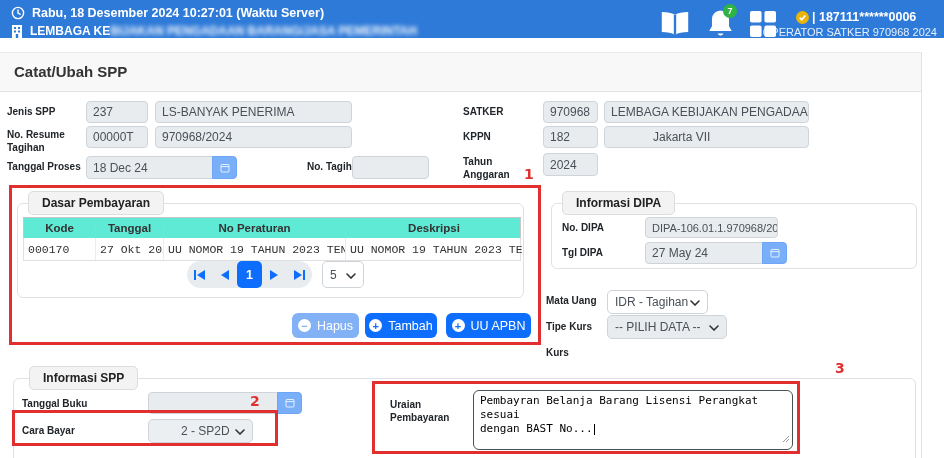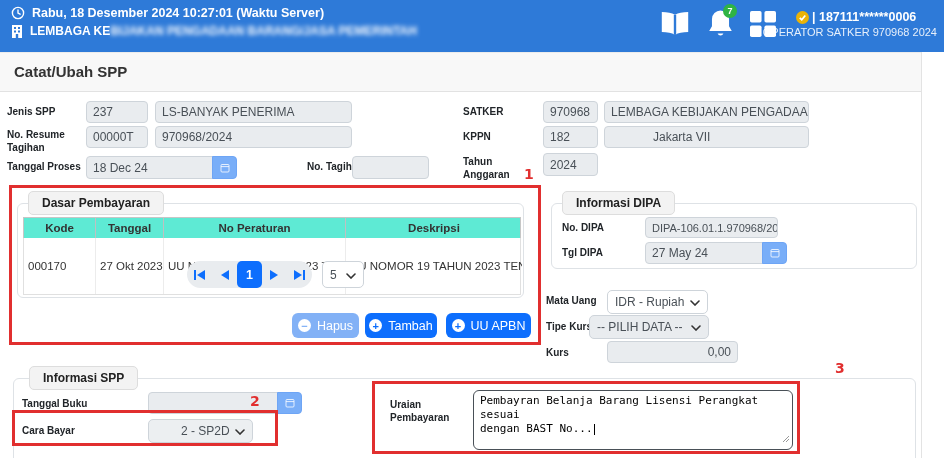--- a/index.html
+++ b/index.html
@@ -1,19 +1,19 @@
 <!DOCTYPE html>
 <html><head>
 <meta charset="utf-8">
 <style>
   html,body{margin:0;padding:0;background:#fff;}
   .screen{position:relative;width:944px;height:458px;overflow:hidden;background:#fff;
           font-family:"Liberation Sans",sans-serif;-webkit-font-smoothing:antialiased;}
   
-  .topbar{position:absolute;left:0;top:0;width:944px;height:52px;background:#2e7ad8;color:#fff;}
+  .topbar{position:absolute;left:0;top:0;width:944px;height:38px;background:#2e7ad8;color:#fff;}
   .tb-line{position:absolute;display:flex;align-items:center;gap:7px;font-weight:bold;white-space:nowrap;}
   .blur{filter:blur(2.2px);opacity:.95;}
   .tb-ico{display:inline-flex;align-items:center;justify-content:center;cursor:pointer;}
   .badge{position:absolute;width:14px;height:14px;border-radius:50%;background:#2fb344;color:#fff;
          font-size:9px;font-weight:bold;display:flex;align-items:center;justify-content:center;}
   
   .card{position:absolute;left:0;top:52px;width:921px;height:406px;background:#fff;border-right:1px solid #e3e3e3;}
   .card-header{position:absolute;left:0;top:52px;width:921px;height:38px;background:#f8f8f8;
                border-top:1px solid #ececec;border-bottom:1px solid #e2e2e2;}
   .page-title{position:absolute;left:14px;top:63px;font-size:15px;font-weight:bold;color:#333;}
@@ -32,22 +32,22 @@
   
   .fs{position:absolute;border:1px solid #dee2e6;border-radius:6px;background:#fff;box-sizing:border-box;}
   .legend{position:absolute;background:#f3f3f3;border:1px solid #ddd;border-radius:5px;padding:4px 13px;
           font-size:12px;font-weight:bold;color:#222;white-space:nowrap;}
   
   .tbl-head,.tbl-row{position:absolute;display:grid;grid-template-columns:72px 68px 182px 176px;
                      font-size:11.5px;box-sizing:border-box;}
   .tbl-head{background:#5eead4;font-weight:bold;color:#333;border:1px solid #c6c6c6;}
   .tbl-head .c{display:flex;align-items:center;justify-content:center;border-right:1px solid #c0c0c0;height:20px;}
   .tbl-row{background:#fff;color:#333;border:1px solid #e0e0e0;border-top:none;cursor:pointer;}
-  .tbl-row .c{display:flex;align-items:center;padding:18px 4px;border-right:1px solid #ececec;height:20px;
-              white-space:nowrap;overflow:hidden;}
+  .tbl-row .c{display:flex;align-items:center;padding:1px 4px;border-right:1px solid #ececec;height:20px;
+              white-space:nowrap;overflow:hidden;font-family:Liberation Mono, monospace;}
   
   .pag{position:absolute;background:#e9ecef;border-radius:15px;display:flex;align-items:center;overflow:hidden;}
   .pbtn{width:25px;height:27px;display:flex;align-items:center;justify-content:center;cursor:pointer;}
   .pbtn.active{background:#0d6efd;border-radius:5px;color:#fff;font-size:12.5px;font-weight:bold;}
   
   .btn{position:absolute;display:flex;align-items:center;justify-content:center;gap:6px;background:#0d6efd;
        color:#fff;border-radius:6px;font-size:12.5px;cursor:pointer;box-sizing:border-box;}
   .btn.disabled{background:#82b1f6;cursor:default;}
   .bico{width:13px;height:13px;border-radius:50%;background:#fff;font-size:11px;line-height:12px;font-weight:bold;
         display:flex;align-items:center;justify-content:center;}
@@ -228,34 +228,33 @@
   <div class="inp" style="left:645px;top:242px;width:118px;height:22px;border-radius:4px 0 0 4px;">27 May 24</div>
   <div class="calbtn" style="left:763px;top:242px;width:25px;height:22px;">
     <span><svg width="10" height="10" viewBox="0 0 10 10">
           <rect x="1" y="1.5" width="8" height="7.5" rx="1" fill="none" stroke="rgba(255,255,255,.8)"></rect>
           <path d="M1 3.6h8" stroke="rgba(255,255,255,.8)"></path>
         </svg></span>
   </div>
 
   <div class="lbl" style="left:546px;top:294px;">Mata Uang</div>
   <div class="sel" style="left:607px;top:290px;width:101px;height:24px;">
-    <span>IDR - Rupiah</span>
+    <span>IDR - Tagihan</span>
     <span><svg width="10" height="6" viewBox="0 0 10 6">
           <path d="M1 1l4 4 4-4" stroke="#333" stroke-width="1.6" fill="none" stroke-linecap="round"></path>
         </svg></span>
   </div>
   <div class="lbl" style="left:546px;top:320px;">Tipe Kurs</div>
-  <div class="sel gray" style="left:589px;top:315px;width:120px;height:24px;">
+  <div class="sel gray" style="left:607px;top:315px;width:120px;height:24px;">
     <span>-- PILIH DATA --</span>
     <span><svg width="10" height="6" viewBox="0 0 10 6">
           <path d="M1 1l4 4 4-4" stroke="#333" stroke-width="1.6" fill="none" stroke-linecap="round"></path>
         </svg></span>
   </div>
   <div class="lbl" style="left:546px;top:346px;">Kurs</div>
-  <div class="inp right" style="left:607px;top:341px;width:131px;height:22px;">0,00</div>
 
   <div class="fs" style="left:13px;top:378px;width:903px;height:95px;"></div>
   <div class="legend" style="left:29px;top:366px;">Informasi SPP</div>
 
   <div class="lbl" style="left:22px;top:397px;">Tanggal Buku</div>
   <div class="inp" style="left:148px;top:392px;width:130px;height:22px;border-radius:4px 0 0 4px;"></div>
   <div class="calbtn" style="left:278px;top:392px;width:25px;height:22px;">
     <span><svg width="10" height="10" viewBox="0 0 10 10">
           <rect x="1" y="1.5" width="8" height="7.5" rx="1" fill="none" stroke="rgba(255,255,255,.8)"></rect>
           <path d="M1 3.6h8" stroke="rgba(255,255,255,.8)"></path>

